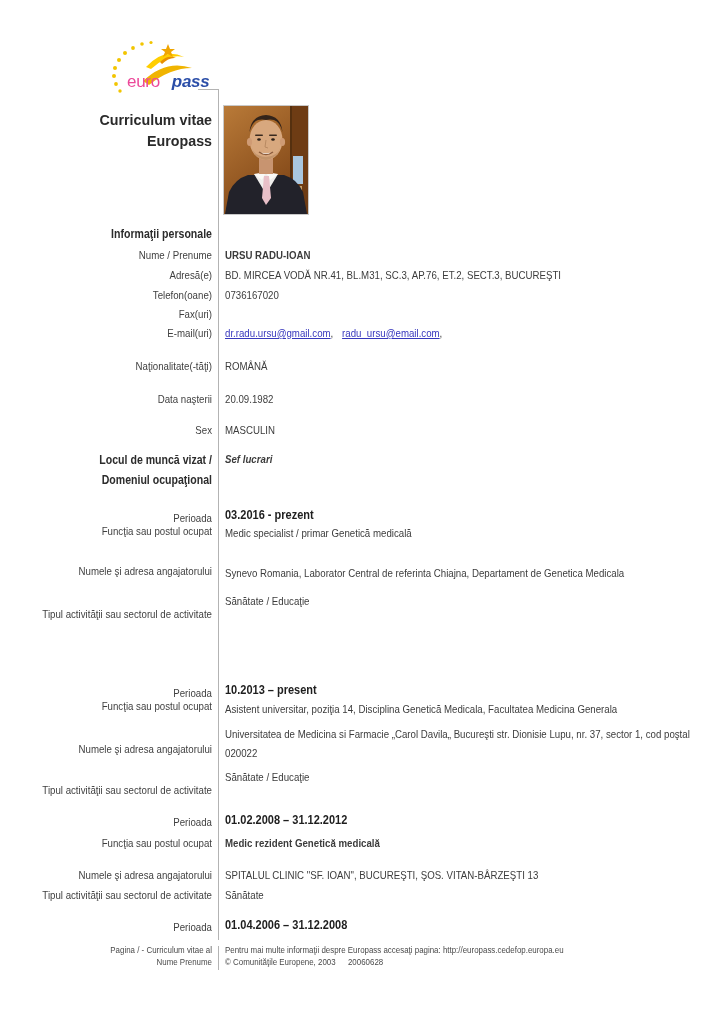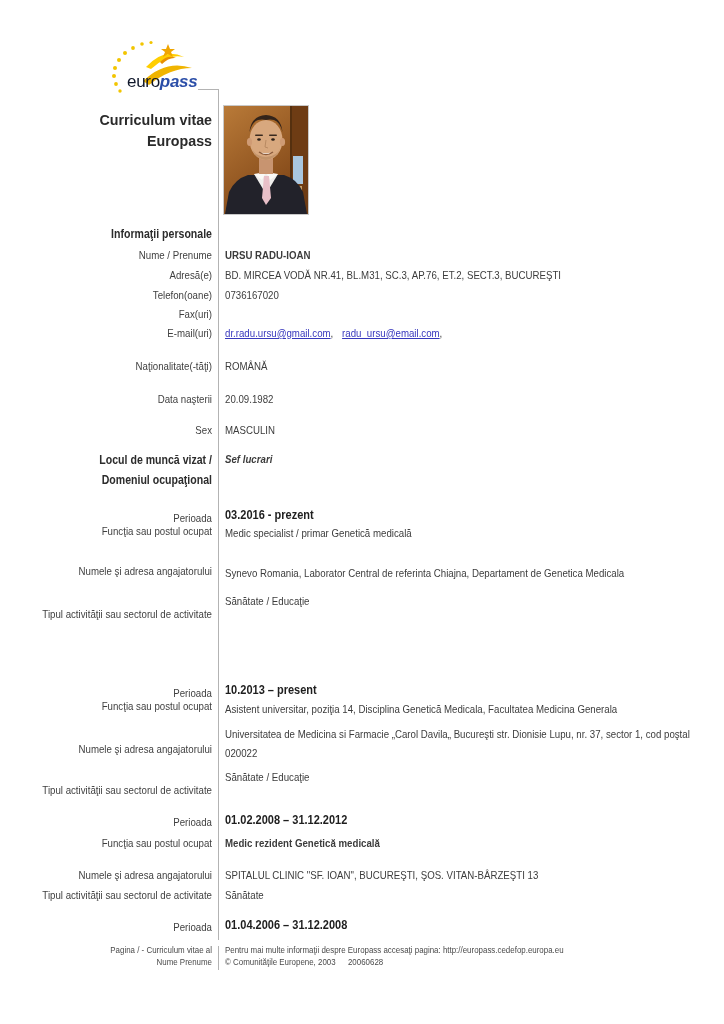--- a/index.html
+++ b/index.html
@@ -28,22 +28,22 @@
              font-size:12px;color:#2c2c2c;transform:scaleX(.88);transform-origin:100% 0;}
   .job-label{position:absolute;left:-28px;top:450px;width:240px;text-align:right;font-weight:bold;
              font-size:12px;line-height:20px;color:#2c2c2c;transform:scaleX(.88);transform-origin:100% 0;}
 
   a.link{color:#3737bd;text-decoration:underline;}
   .email-gap{margin-left:10px;}
 
   
   .logo{position:absolute;left:110px;top:40px;width:112px;height:56px;}
   .logo-text{position:absolute;left:17px;top:33px;font-size:17px;line-height:18px;white-space:nowrap;}
-  .lg-euro{color:#0f172a;letter-spacing:-0.3px;}
-  .lg-pass{color:#2b4ea8;font-weight:bold;font-style:italic;letter-spacing:-0.3px;}
+  .lg-euro{color:#ec4899;letter-spacing:-0.3px;}
+  .lg-pass{color:#2b4ea8;font-weight:bold;font-style:italic;letter-spacing:-0.3px;padding-left:12px;}
 
   
   .photo{position:absolute;left:223px;top:105px;width:84px;height:108px;border:1px solid #c9c9c9;}
 
   
   .f-left{position:absolute;left:0;top:945px;width:212px;text-align:right;font-size:9px;line-height:11.5px;
           color:#4a4a4a;transform:scaleX(.88);transform-origin:100% 0;}
   .f-right{position:absolute;left:225px;top:945px;width:560px;font-size:9px;line-height:11.5px;
           color:#4a4a4a;transform:scaleX(.88);transform-origin:0 0;}
   .doc-num{margin-left:14px;}

